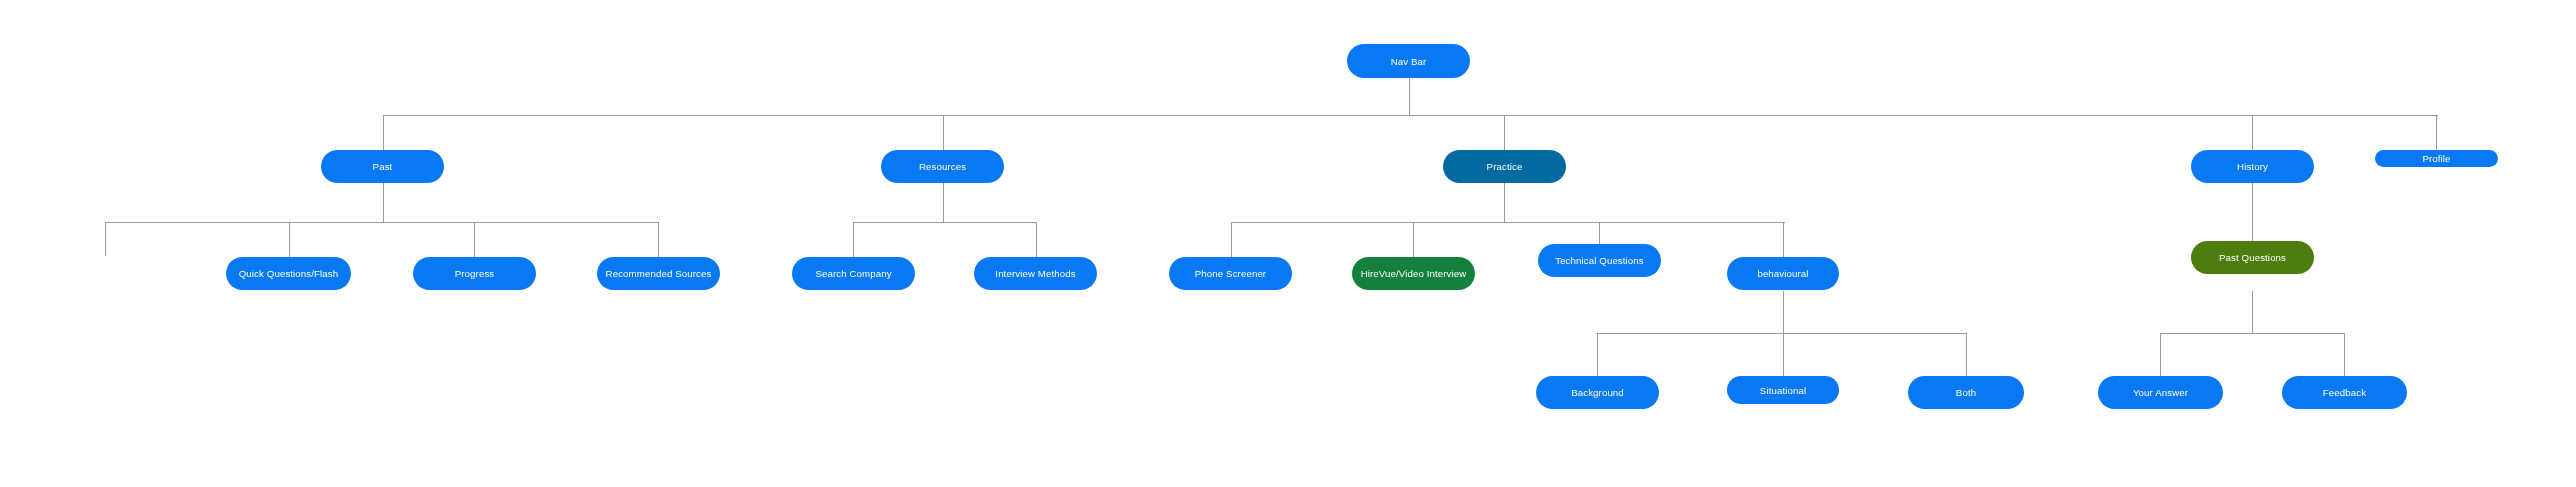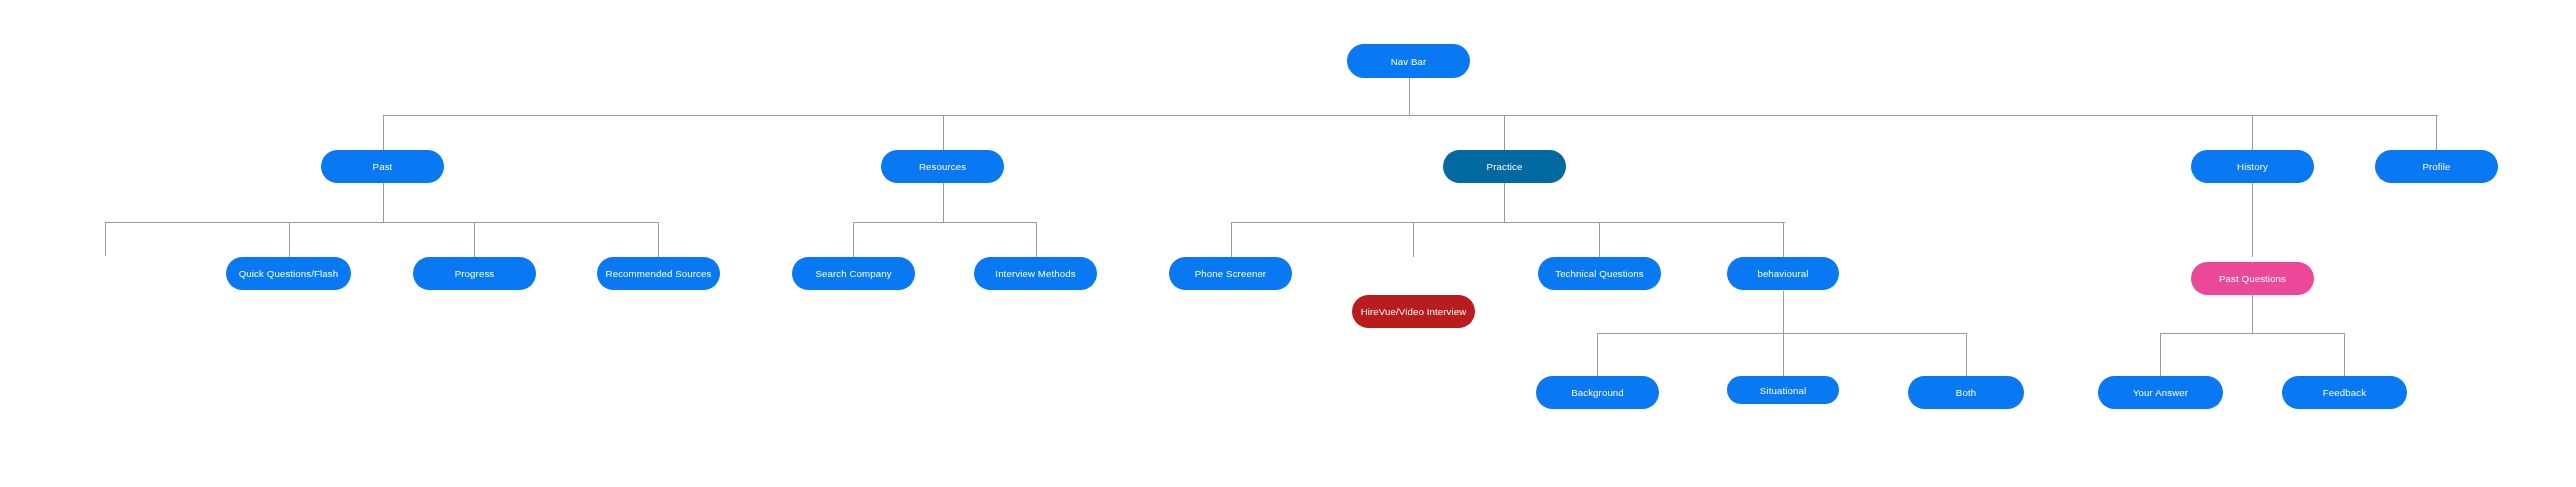--- a/index.html
+++ b/index.html
@@ -83,51 +83,51 @@
     </div>
     <div class="node" style="left: 881px; top: 150px; width: 123px; height: 33px; background: rgb(8, 121, 242); color: rgb(255, 255, 255);">
       <span class="node-label">Resources</span>
     </div>
     <div class="node" style="left: 1443px; top: 150px; width: 123px; height: 33px; background: #0369a1; color: rgb(255, 255, 255);">
       <span class="node-label">Practice</span>
     </div>
     <div class="node" style="left: 2191px; top: 150px; width: 123px; height: 33px; background: rgb(8, 121, 242); color: rgb(255, 255, 255);">
       <span class="node-label">History</span>
     </div>
-    <div class="node" style="left: 2375px; top: 150px; width: 123px; height: 33px; background: rgb(8, 121, 242); color: rgb(255, 255, 255);">
+    <div class="node" style="left: 2375px; top: 150px; width: 123px; height: 17px; background: rgb(8, 121, 242); color: rgb(255, 255, 255);">
       <span class="node-label">Profile</span>
     </div>
     <div class="node" style="left: 226px; top: 257px; width: 125px; height: 33px; background: rgb(8, 121, 242); color: rgb(255, 255, 255);">
       <span class="node-label">Quick Questions/Flash</span>
     </div>
     <div class="node" style="left: 413px; top: 257px; width: 123px; height: 33px; background: rgb(8, 121, 242); color: rgb(255, 255, 255);">
       <span class="node-label">Progress</span>
     </div>
     <div class="node" style="left: 597px; top: 257px; width: 123px; height: 33px; background: rgb(8, 121, 242); color: rgb(255, 255, 255);">
       <span class="node-label">Recommended Sources</span>
     </div>
     <div class="node" style="left: 792px; top: 257px; width: 123px; height: 33px; background: rgb(8, 121, 242); color: rgb(255, 255, 255);">
       <span class="node-label">Search Company</span>
     </div>
     <div class="node" style="left: 974px; top: 257px; width: 123px; height: 33px; background: rgb(8, 121, 242); color: rgb(255, 255, 255);">
       <span class="node-label">Interview Methods</span>
     </div>
     <div class="node" style="left: 1169px; top: 257px; width: 123px; height: 33px; background: rgb(8, 121, 242); color: rgb(255, 255, 255);">
       <span class="node-label">Phone Screener</span>
     </div>
-    <div class="node" style="left: 1352px; top: 257px; width: 123px; height: 33px; background: #b91c1c; color: rgb(255, 255, 255); margin-top: 38px;">
+    <div class="node" style="left: 1352px; top: 257px; width: 123px; height: 33px; background: #15803d; color: rgb(255, 255, 255);">
       <span class="node-label">HireVue/Video Interview</span>
     </div>
-    <div class="node" style="left: 1538px; top: 257px; width: 123px; height: 33px; background: rgb(8, 121, 242); color: rgb(255, 255, 255);">
+    <div class="node" style="left: 1538px; top: 244px; width: 123px; height: 33px; background: rgb(8, 121, 242); color: rgb(255, 255, 255);">
       <span class="node-label">Technical Questions</span>
     </div>
     <div class="node" style="left: 1727px; top: 257px; width: 112px; height: 33px; background: rgb(8, 121, 242); color: rgb(255, 255, 255); align-items: center;">
       <span class="node-label">behavioural</span>
     </div>
-    <div class="node" style="left: 2191px; top: 262px; width: 123px; height: 33px; background: #ec4899; color: rgb(255, 255, 255);">
+    <div class="node" style="left: 2191px; top: 241px; width: 123px; height: 33px; background: #4d7c0f; color: rgb(255, 255, 255);">
       <span class="node-label">Past Questions</span>
     </div>
     <div class="node" style="left: 1536px; top: 376px; width: 123px; height: 33px; background: rgb(8, 121, 242); color: rgb(255, 255, 255);">
       <span class="node-label">Background</span>
     </div>
     <div class="node" style="left: 1727px; top: 376px; width: 112px; height: 28px; background: rgb(8, 121, 242); color: rgb(255, 255, 255);">
       <span class="node-label">Situational</span>
     </div>
     <div class="node" style="left: 1908px; top: 376px; width: 116px; height: 33px; background: rgb(8, 121, 242); color: rgb(255, 255, 255);">
       <span class="node-label">Both</span>

